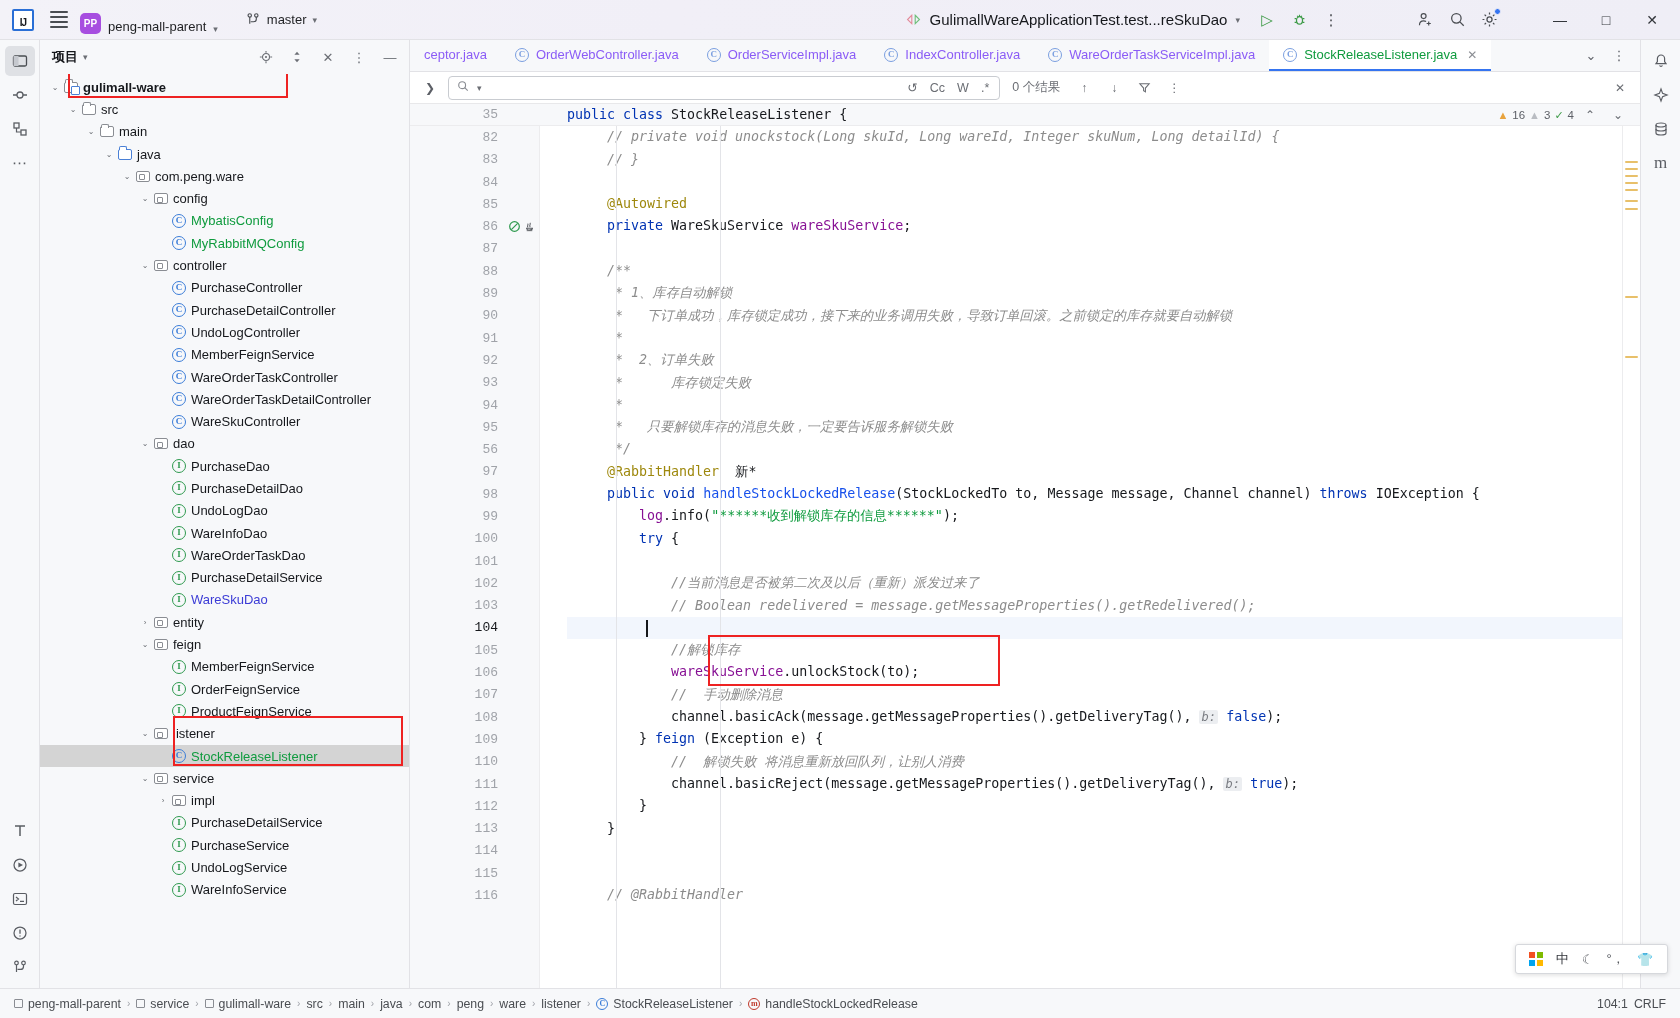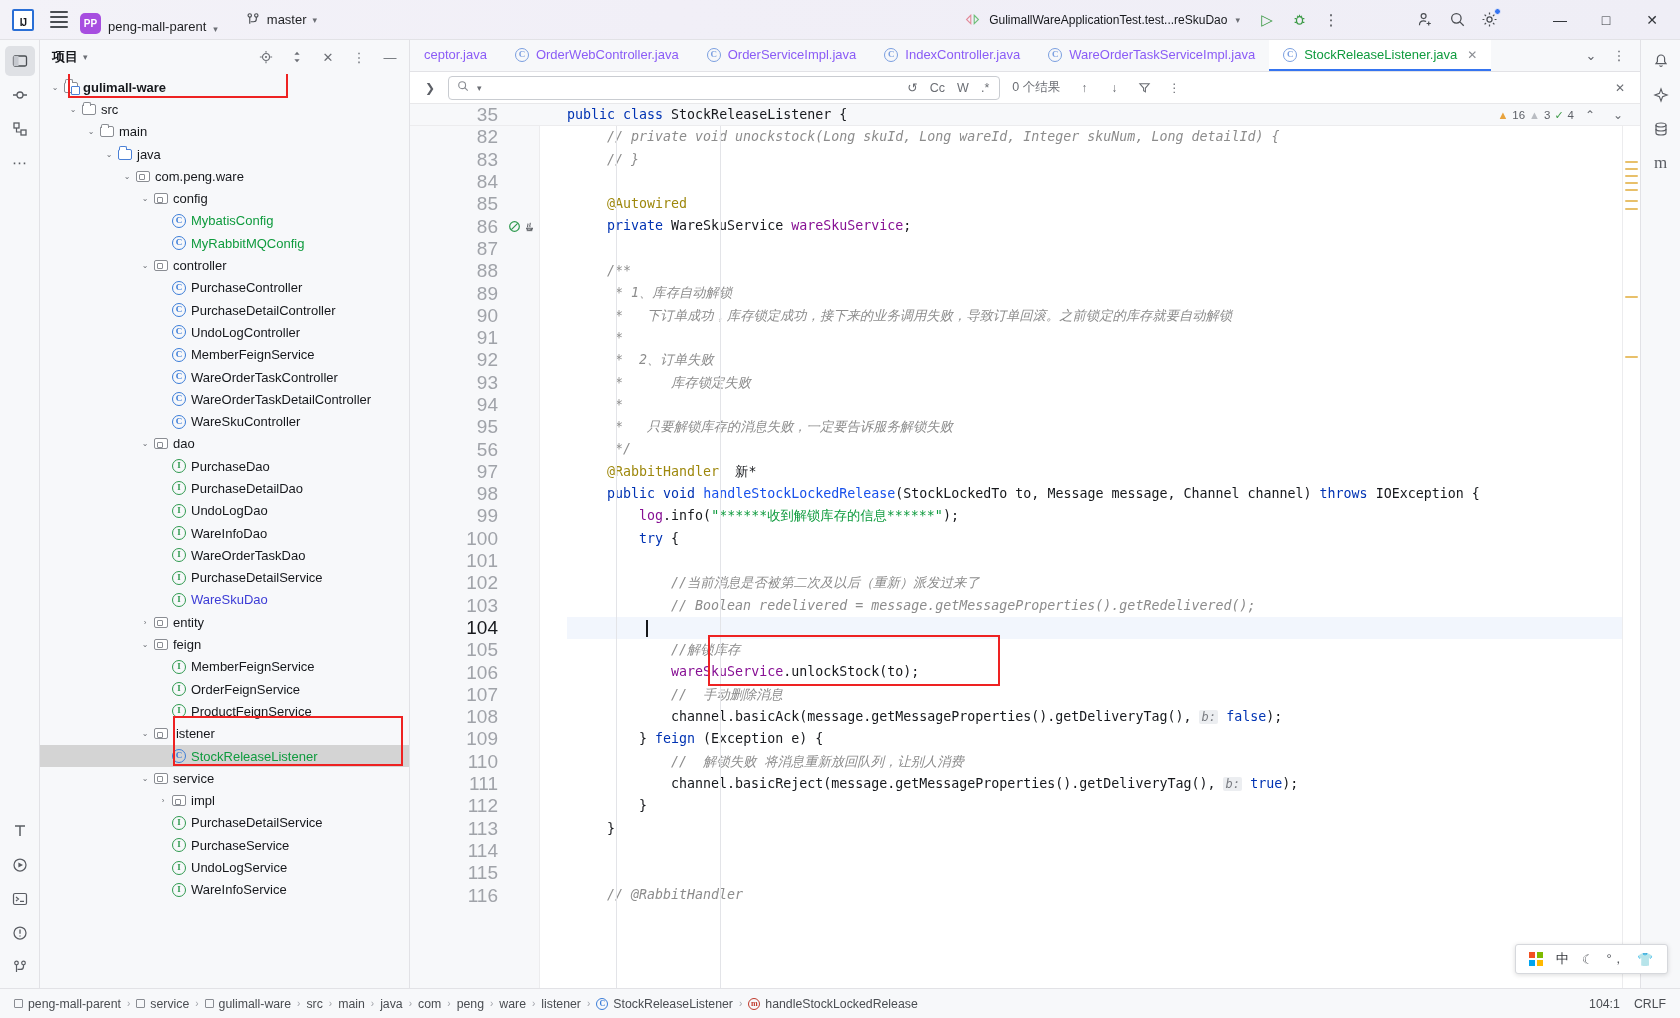--- a/index.html
+++ b/index.html
@@ -33,21 +33,21 @@
     width:21px;height:21px;border-radius:5px;background:#a74ee0;color:#fff;font-size:10px;font-weight:700;
     display:flex;align-items:center;justify-content:center;
   }
   .chev{ font-size:9px;color:#6b6e74; }
   .branch-chip{ display:flex;align-items:center;gap:6px;height:28px;padding:0 9px;border-radius:6px;cursor:pointer;margin-left:8px;}
   .spacer{ flex:1 1 auto; }
   .run-config{
     display:flex;align-items:center;gap:8px;height:28px;padding:0 10px;border-radius:6px;cursor:pointer;
     max-width:420px;
   }
-  .runcfg-label{ white-space:nowrap;overflow:hidden;text-overflow:ellipsis;font-size:12px;color:#16181c;}
+  .runcfg-label{ white-space:nowrap;overflow:hidden;text-overflow:ellipsis;font-size:15px;color:#16181c;}
   .play{ color:#3c9a46; font-size:15px; }
   .dots-v{ color:#4a4d52; font-size:15px; letter-spacing:0; }
   .win-btn{ width:44px;height:40px;display:flex;align-items:center;justify-content:center;color:#33363b;font-size:14px;}
   .gear-wrap{ position:relative; }
   .gear-dot{ position:absolute;top:3px;right:3px;width:7px;height:7px;border-radius:50%;background:#3574f0;border:1px solid #f1eff7;}
 
   
   .body{ flex:1 1 auto; display:flex; min-height:0; }
 
   
@@ -144,21 +144,21 @@
   .chk{ color:#3c9a46;font-size:11px; }
 
   
   .codewrap{ flex:1 1 auto;display:flex;min-height:0;position:relative;overflow:hidden;background:#fff;}
   .gutter{ width:96px;flex:0 0 96px;background:#f7f8fa;position:relative; }
   .marks{ width:34px;flex:0 0 34px;background:#f7f8fa;border-right:1px solid #ececee;}
   .codecol{ flex:1 1 auto;position:relative;overflow:hidden; }
 
   .ln{
     height:22.3px;display:flex;align-items:center;justify-content:flex-end;
-    font-family:Liberation Sans, sans-serif;font-size:19px;color:#a0a3a9;padding-right:8px;
+    font-family:Liberation Mono, monospace;font-size:13px;color:#a0a3a9;padding-right:8px;
   }
   .ln.cur{ color:#16181c; }
   .gutter-icons{ position:absolute;right:-30px;display:flex;gap:2px;align-items:center; }
 
   .code-line{
     height:22.3px;line-height:22.3px;font-family:"DejaVu Sans Mono", monospace;font-size:13.3px;
     white-space:pre;padding-left:8px;color:#16181c;margin-left:27px;
   }
   .code-line.cur{ background:#f2f6fd; }
   .kw{ color:#0033b3; }
@@ -181,21 +181,21 @@
   .rrail{ width:40px;flex:0 0 40px;background:#f7f8fa;border-left:1px solid #e2e2e6;display:flex;flex-direction:column;align-items:center;padding-top:6px;gap:4px;}
 
   
   .status{
     height:30px;flex:0 0 30px;display:flex;align-items:center;background:#f7f8fa;border-top:1px solid #e2e2e6;
     padding:0 10px;font-size:12.3px;color:#4a4d52;gap:0;
   }
   .crumb{ display:flex;align-items:center;gap:5px;padding:0 4px;height:22px;border-radius:3px;cursor:pointer;}
   .crumb-sep{ color:#a0a3a9;font-size:10px;padding:0 2px; }
   .mini-fld{ width:9px;height:9px;border:1.3px solid #8a8d93;border-radius:1px;display:inline-block;}
-  .status-right{ margin-left:auto;display:flex;align-items:flex-end;gap:14px;padding-right:4px;}
+  .status-right{ margin-left:auto;display:flex;align-items:flex-end;gap:6px;padding-right:4px;}
   .mini-cls{ width:12px;height:12px;border-radius:50%;border:1.2px solid #3b7dd8;color:#3b7dd8;font-size:8px;line-height:10px;text-align:center;font-family:"Liberation Serif",serif;font-weight:700;}
   .mini-m{ width:12px;height:12px;border-radius:50%;border:1.2px solid #c0392b;color:#c0392b;font-size:8px;line-height:10px;text-align:center;font-family:"Liberation Serif",serif;font-weight:700;}
 
   
   .ime{
     position:absolute;right:12px;bottom:44px;height:30px;background:#fff;border:1px solid #d6d8dc;border-radius:3px;
     display:flex;align-items:center;gap:13px;padding:0 13px;box-shadow:0 1px 5px rgba(0,0,0,.14);z-index:40;
   }
   .ime-win{ width:14px;height:14px;display:grid;grid-template-columns:1fr 1fr;grid-template-rows:1fr 1fr;gap:1.5px;}
   .ime-win i{ display:block; }

